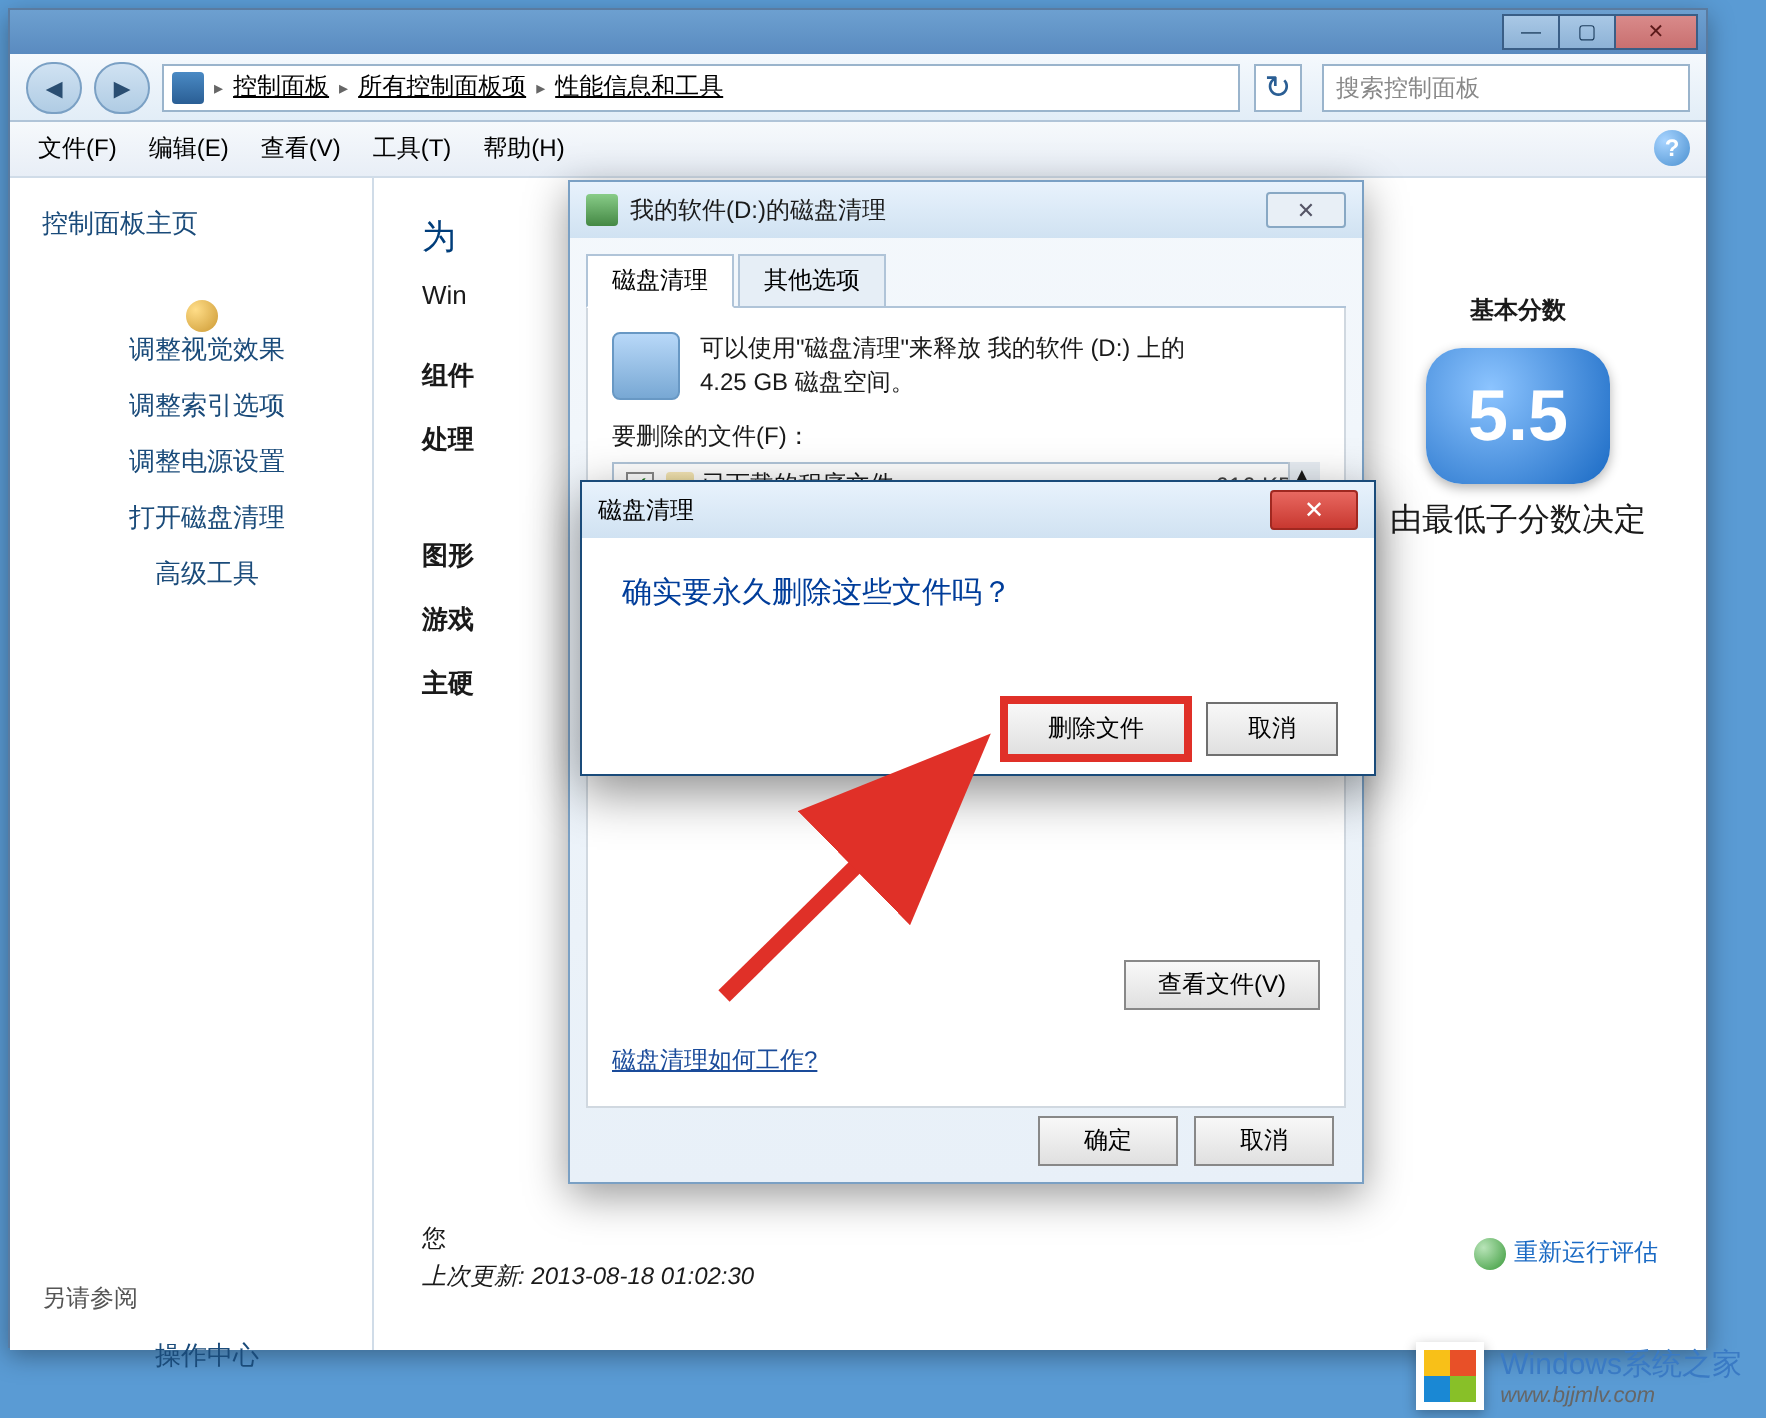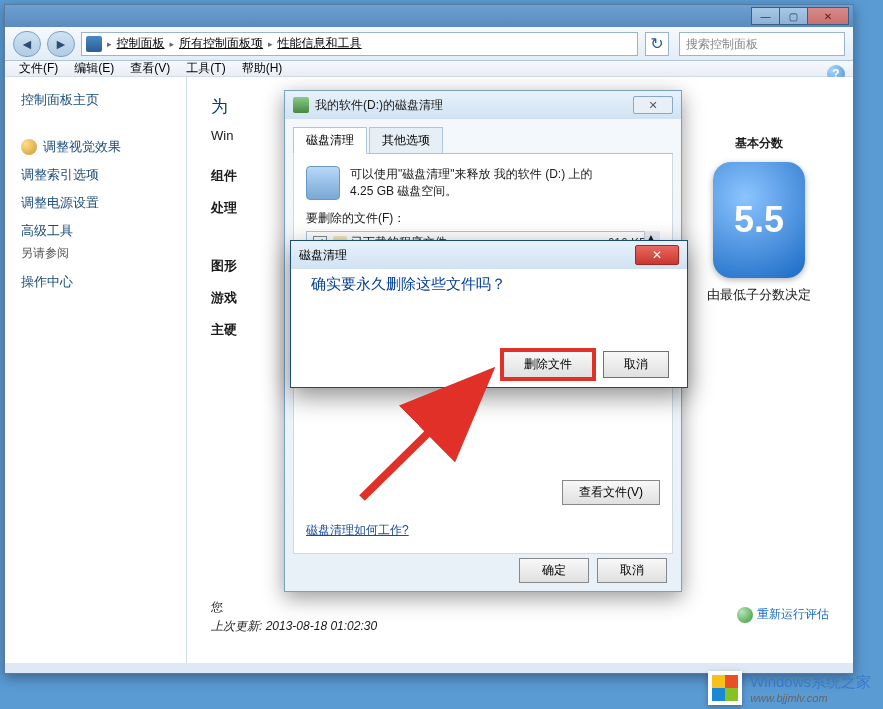--- a/index.html
+++ b/index.html
@@ -12,41 +12,41 @@
 .tbtn.close { background: linear-gradient(#d98a8a,#c97070); color: #5a1a1a; width: 42px; }
 .tbtn:not(:last-child){ border-right:none; }
 
 .navbar { height: 34px; background: linear-gradient(#f5f9fd,#e2edf7); display: flex; align-items: center; padding: 0 8px; gap: 6px; border-bottom: 1px solid #b0c4d8; }
 .navbtn { width: 28px; height: 26px; border-radius: 14px; background: linear-gradient(#d0e2f2,#b0cce4); border: 1px solid #7aa0c4; display: flex; align-items: center; justify-content: center; color: #2a4e72; cursor: pointer; font-size:14px; }
 .addrbar { flex: 1; height: 24px; background: #fff; border: 1px solid #9ab4cc; display: flex; align-items: center; padding: 0 4px; font-size: 12px; }
 .addrbar .icon { width: 16px; height: 16px; margin-right: 4px; background: linear-gradient(#4a8ac4,#2a5e94); border-radius: 2px; }
 .crumb { padding: 0 4px; cursor: pointer; text-decoration: underline; }
 .csep { color: #666; padding: 0 1px; font-size: 9px;}
 .refresh { width: 24px; height: 24px; border: 1px solid #9ab4cc; background: #fff; display: flex; align-items: center; justify-content: center; color: #2a5e94; cursor: pointer; margin-left: 1px;}
-.searchbox { width: 166px; height: 24px; border: 1px solid #9ab4cc; background: #fff; display: flex; align-items: center; padding: 0 6px; font-size: 12px; color: #888; margin-left: 4px;}
+.searchbox { width: 184px; height: 24px; border: 1px solid #9ab4cc; background: #fff; display: flex; align-items: center; padding: 0 6px; font-size: 12px; color: #888; margin-left: 4px;}
 .searchbox input { border: none; outline: none; font-size: 12px; width: 100%; color:#333; }
 .searchbox input::placeholder{color:#888}
 
-.menubar { height: 16px; background: linear-gradient(#f6f9fc,#e8eef6); border-bottom: 1px solid #d0dce8; display: flex; align-items: center; padding: 0 6px; font-size: 12px; position:relative;}
+.menubar { height: 28px; background: linear-gradient(#f6f9fc,#e8eef6); border-bottom: 1px solid #d0dce8; display: flex; align-items: center; padding: 0 6px; font-size: 12px; position:relative;}
 .menuitem { padding: 3px 8px; cursor: pointer; }
 .helpicon{ position:absolute; right:8px; top:4px; width:18px; height:18px; border-radius:50%; background:radial-gradient(circle at 30% 30%, #a8d4ff, #4a90d0); color:#fff; display:flex; align-items:center; justify-content:center; font-size:12px; cursor:pointer; font-weight:bold;}
 
 .body { display: flex; height: calc(100% - 22px - 34px - 26px); }
 .sidebar { width: 182px; background: #fff; border-right: 1px solid #d0dce8; padding: 14px 0 14px 16px; font-size: 13px; }
 .sidetitle { color: #1a4b7a; font-size: 13px; margin-bottom: 8px; display:inline-block; cursor:pointer;}
-.sideitem { color: #1a4b7a; padding: 5px 0; display: flex; align-items: center; cursor: pointer; }
+.sideitem { color: #1a4b7a; padding: 5px 0; display: flex; align-items: center; cursor: pointer; flex-direction: column; }
 .sideitem .sicon { width: 16px; height: 16px; margin-right: 6px; background: radial-gradient(circle at 30% 30%, #ffdd88, #cc9933); border-radius: 50%; }
-.seealso { color: #555; font-size: 12px; margin-bottom:6px;}
+.seealso { margin-top: 340px; color: #555; font-size: 12px; margin-bottom:6px;}
 
 .main { flex: 1; background: #fff; padding: 18px 24px; position: relative; font-size: 13px; color: #1a1a1a; }
 .main h1 { font-size: 17px; font-weight: normal; color: #003d7a; margin-bottom: 10px; }
 .partialrow { margin: 14px 0; padding-right: 180px; color: #1a1a1a; font-weight:bold;}
 .score { position: absolute; right: 24px; top: 58px; width: 140px; text-align: center; }
-.score .scnum { width: 92px; height: 116px; margin: 0 auto; background: radial-gradient(circle at 35% 30%, #8cc4ff, #1a6ac4); border-radius: 18px; color: #fff; font-size: 36px; font-weight: bold; display: flex; align-items: center; justify-content: center; box-shadow: 0 2px 6px rgba(0,0,0,0.3);}
-.score .sctxt { margin-top: 8px; font-size: 13px; }
+.score .scnum { width: 92px; height: 68px; margin: 0 auto; background: radial-gradient(circle at 35% 30%, #8cc4ff, #1a6ac4); border-radius: 18px; color: #fff; font-size: 36px; font-weight: bold; display: flex; align-items: center; justify-content: center; box-shadow: 0 2px 6px rgba(0,0,0,0.3);}
+.score .sctxt { margin-top: 8px; font-size: 16px; }
 .score .schead { font-size: 12px; margin-bottom: 10px; font-weight:bold;}
 .printlink { position: absolute; right: 24px; top: 260px; color: #1a6ac4; font-size: 12px; display: flex; align-items: center; cursor: pointer; }
 .printlink .picon { width: 16px; height: 16px; margin-right: 4px; background:radial-gradient(circle at 30% 30%, #a8d4ff, #4a90d0); border-radius:50%;}
 .bottomstuff { position: absolute; left: 24px; bottom: 28px; right: 24px; font-size: 12px;}
 .bottomstuff .q { color: #1a1a1a; margin-bottom: 2px;}
 .bottomstuff .upd { margin-top: 2px; font-style: italic; }
 .rerunlink { position: absolute; right: 24px; bottom: 40px; color: #1a6ac4; font-size: 12px; display: flex; align-items: center; cursor: pointer; }
 .rerunlink .ricon{ width:16px; height:16px; margin-right:4px; background:radial-gradient(circle at 30% 30%, #b8e4b8, #3a9a3a); border-radius:50%;}
 
 
@@ -74,21 +74,21 @@
 .viewfilesbtn { position:absolute; right: 12px; bottom: 48px; font-size:12px; padding:3px 16px; border:1px solid #888; background:linear-gradient(#f8f8f8,#e0e0e0); cursor:pointer;}
 .howlink { position:absolute; left:12px; bottom:14px; color:#1a4b9a; font-size:12px; cursor:pointer; text-decoration:underline;}
 .dlgbtns { position: absolute; bottom: 8px; right: 14px; display: flex; gap: 8px; }
 .wbtn { padding: 3px 22px; font-size: 12px; border: 1px solid #888; background: linear-gradient(#f8f8f8,#e0e0e0); cursor: pointer; }
 
 
 .confirm { position: absolute; left: 290px; top: 240px; width: 398px; height: 148px; background: #fff; border: 1px solid #1a4b7a; box-shadow: 0 8px 24px rgba(0,0,0,0.45); }
 .confirmtb { height: 28px; background: linear-gradient(#e8f2fc, #d0e2f2); display: flex; align-items: center; padding: 0 8px; font-size: 12px; }
 .confirmtb .ctitle { flex:1;}
 .cclose { width: 44px; height: 20px; background: linear-gradient(#e86860,#c83830); border: 1px solid #a02820; color: #fff; display: flex; align-items: center; justify-content: center; font-size: 12px; cursor: pointer; border-radius:2px;}
-.confirmmsg { padding: 6px 20px; color: #003d9a; font-size: 15px; }
+.confirmmsg { padding: 18px 20px; color: #003d9a; font-size: 15px; }
 .confirmbtns { position: absolute; bottom: 9px; right: 18px; display: flex; gap: 10px; }
 .cbtn { padding: 4px 20px; font-size: 12px; border: 1px solid #707070; background: linear-gradient(#f8f8f8,#e0e0e0); cursor: pointer; }
 .highlight { outline: 4px solid #e03028; outline-offset: -1px; }
 
 
 .arrow { position: absolute; left: 322px; top: 338px; width: 200px; height: 170px; pointer-events: none; }
 
 
 .watermark { position: absolute; right: 12px; bottom: 4px; display: flex; align-items: center; gap: 8px; font-size: 15px; color: #3a7ac4; }
 .wmlogo { width: 34px; height: 34px; background: conic-gradient(#e85028 0 90deg, #88c028 90deg 180deg, #1a88d4 180deg 270deg, #f8c018 270deg 360deg); border:4px solid #fff; box-shadow:0 2px 6px rgba(0,0,0,0.3);}
@@ -139,20 +139,23 @@
           <span class="sicon"></span>
           <span>调整视觉效果</span>
         </div>
       <div class="sideitem">
           <span>调整索引选项</span>
         </div>
       <div class="sideitem">
           <span>调整电源设置</span>
         </div>
       <div class="sideitem">
+          <span>打开磁盘清理</span>
+        </div>
+      <div class="sideitem">
           <span>高级工具</span>
         </div>
       <div class="seealso">另请参阅</div>
       <div class="sideitem">
           <span>操作中心</span>
         </div>
     </div>
 
     <div class="main">
       <h1>为</h1>

